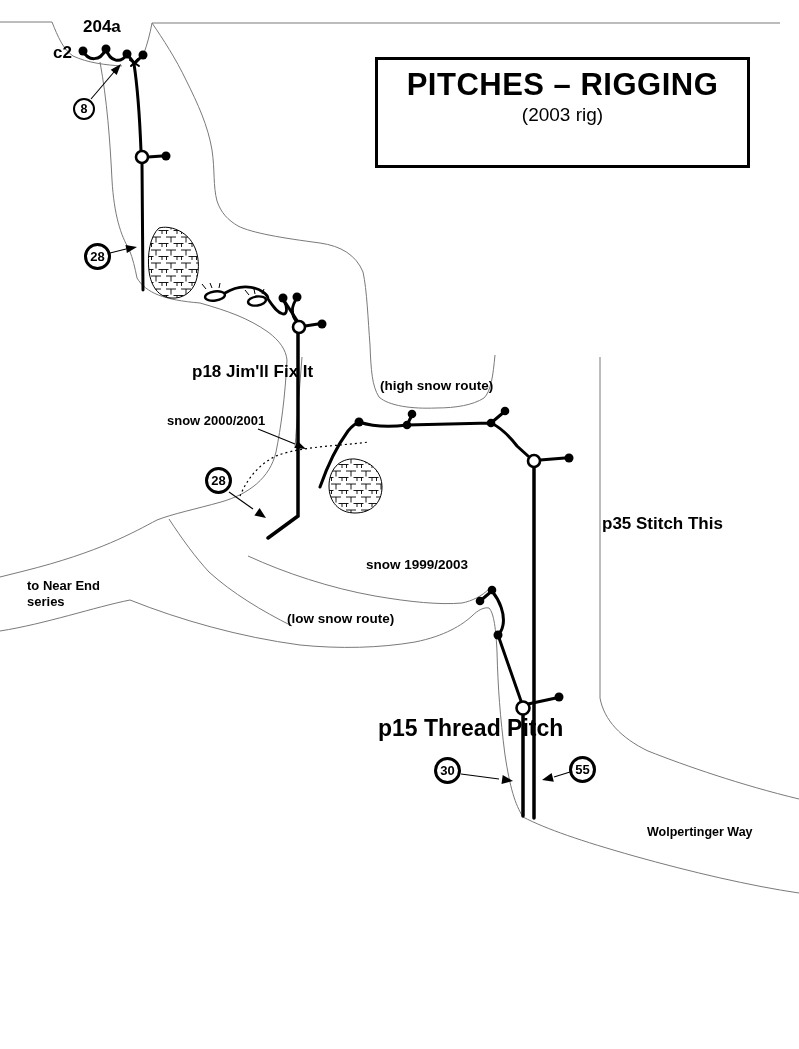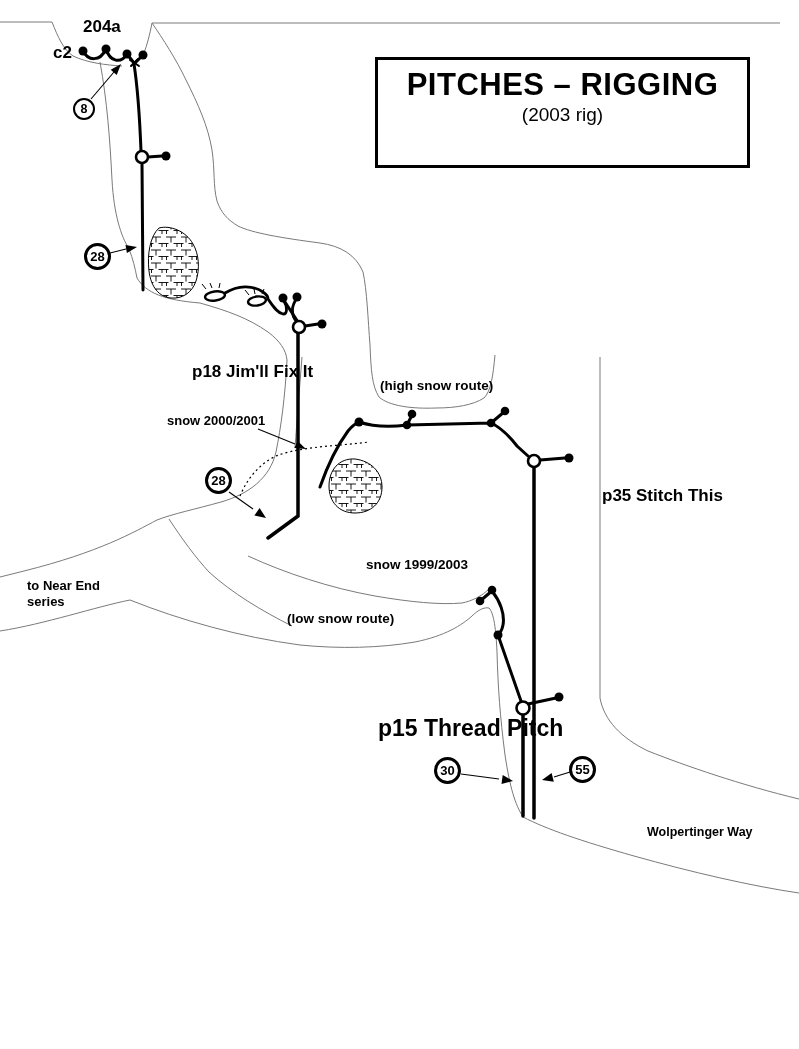--- a/index.html
+++ b/index.html
@@ -137,21 +137,21 @@
     <div class="t2">PITCHES – RIGGING</div>
     <div class="t3">(2003 rig)</div>
   </div>
 
   <div class="lbl" style="left:83px;top:17px;font-size:17px;">204a</div>
   <div class="lbl" style="left:27px;top:43px;font-size:17px;margin-left:26px;">c2</div>
   <div class="lbl" style="left:148px;top:362px;font-size:17px;margin-left:44px;">p18 Jim'll Fix It</div>
   <div class="lbl" style="left:167px;top:414px;font-size:13px;text-align:right;">snow 2000/2001</div>
   <div class="lbl" style="left:380px;top:378px;font-size:13.5px;">(high snow route)</div>
   <div class="lbl" style="left:366px;top:509px;font-size:13.5px;margin-top:48px;">snow 1999/2003</div>
-  <div class="lbl" style="left:602px;top:486px;font-size:17px;">p35 Stitch This</div>
+  <div class="lbl" style="left:602px;top:514px;font-size:17px;">p35 Stitch This</div>
   <div class="lbl two-line" style="left:27px;top:578px;font-size:13px;line-height:15.5px;">
     <div>to Near End</div>
     <div>series</div>
   </div>
   <div class="lbl" style="left:287px;top:611px;font-size:13.5px;">(low snow route)</div>
   <div class="lbl" style="left:346px;top:715px;font-size:23px;margin-left:32px;">p15 Thread Pitch</div>
   <div class="lbl" style="left:647px;top:825px;font-size:12.5px;">Wolpertinger Way</div>
 
   <div class="numcircle" style="left:73px;top:98px;width:22px;height:22px;border-width:2.5px;font-size:12.5px;">8</div>
   <div class="numcircle" style="left:84px;top:243px;width:27px;height:27px;">28</div>

